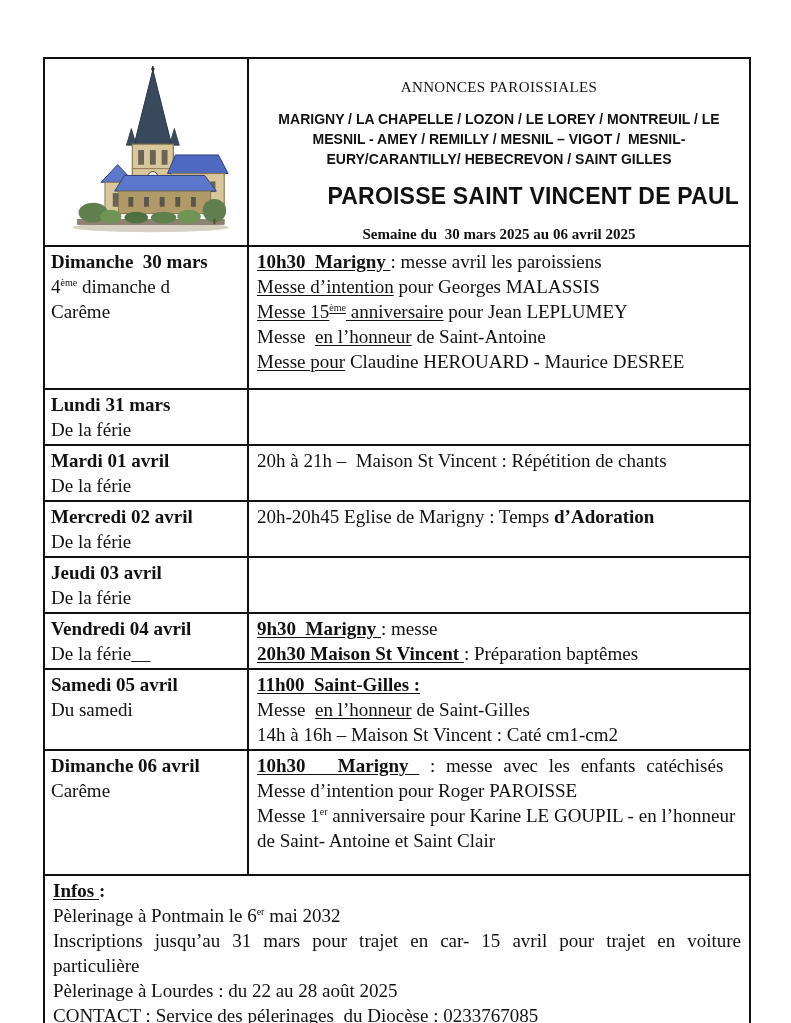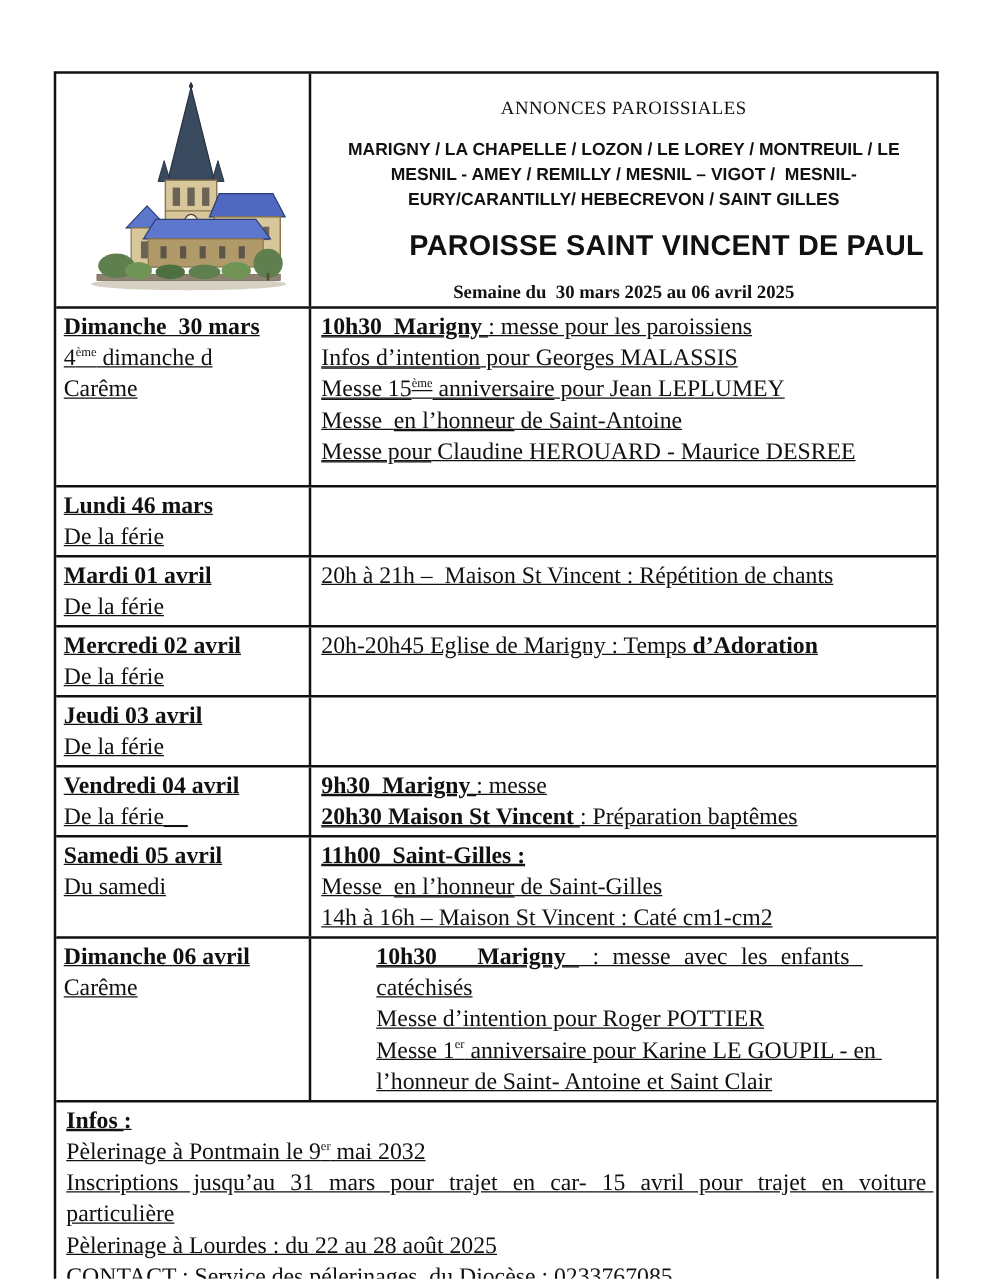--- a/index.html
+++ b/index.html
@@ -25,29 +25,29 @@
   .vline{display:block;white-space:pre-wrap;}
   .parish{margin-top:14px;font:bold 23px "Liberation Sans",sans-serif;letter-spacing:.2px;white-space:pre-wrap;text-align:right;}
   .week{margin-top:16px;font-weight:bold;font-size:15px;white-space:pre-wrap;font-family:"Liberation Serif",serif;}
   
   .trow{display:flex;border-bottom:2px solid #111;box-sizing:border-box;}
   .date-cell{
     width:204px;border-right:2px solid #111;box-sizing:border-box;
     padding:2px 4px 2px 6px;
   }
   .event-cell{flex:1;box-sizing:border-box;padding:2px 6px 2px 8px;}
-  .line{white-space:pre-wrap;font-size:19px;line-height:25px;text-decoration:underline;}
+  .line{white-space:pre-wrap;font-size:19px;line-height:25px;}
   .date-cell .line:first-child{font-weight:bold;}
   .b{font-weight:bold;}
   .u{text-decoration:underline;text-underline-offset:2px;}
   sup{font-size:10px;line-height:0;}
   .r1{min-height:143px;}
   .r2,.r3,.r4,.r5,.r6{min-height:51px;}
   .r7{min-height:75px;}
-  .r8{min-height:125px;gap:44px;}
+  .r8{min-height:125px;}
   .r8 .event-cell .line:first-child{word-spacing:6px;}
   .r8 .event-cell .line:nth-child(4){word-spacing:3px;}
   
   .infos{padding:2px 8px 4px;box-sizing:border-box;min-height:146px;}
   .infos .line:nth-child(3){text-align:justify;word-spacing:1px;}
 </style>
 </head>
 <body>
 
 <div class="page">
@@ -111,30 +111,30 @@
     </div>
 
     <div id="schedule">
         <div class="trow r1">
           <div class="date-cell">
             <div class="line"><span class="b">Dimanche  30 mars</span></div>
             <div class="line"><span>4</span><sup>ème</sup><span> dimanche d</span></div>
             <div class="line"><span>Carême</span></div>
           </div>
           <div class="event-cell">
-            <div class="line"><span class="b u">10h30  Marigny </span><span>: messe pour les paroissiens</span></div>
-            <div class="line"><span class="u">Infos d’intention</span><span> pour Georges MALASSIS</span></div>
+            <div class="line"><span class="b u">10h30  Marigny </span><span>: messe avril les paroissiens</span></div>
+            <div class="line"><span class="u">Messe d’intention</span><span> pour Georges MALASSIS</span></div>
             <div class="line"><span class="u">Messe 15</span><sup class="u">ème</sup><span class="u"> anniversaire</span><span> pour Jean LEPLUMEY</span></div>
             <div class="line"><span>Messe  </span><span class="u">en l’honneur</span><span> de Saint-Antoine</span></div>
             <div class="line"><span class="u">Messe pour</span><span> Claudine HEROUARD - Maurice DESREE</span></div>
           </div>
         </div>
         <div class="trow r2">
           <div class="date-cell">
-            <div class="line"><span class="b">Lundi 46 mars</span></div>
+            <div class="line"><span class="b">Lundi 31 mars</span></div>
             <div class="line"><span>De la férie</span></div>
           </div>
           <div class="event-cell"></div>
         </div>
         <div class="trow r3">
           <div class="date-cell">
             <div class="line"><span class="b">Mardi 01 avril</span></div>
             <div class="line"><span>De la férie</span></div>
           </div>
           <div class="event-cell">
@@ -178,28 +178,28 @@
             <div class="line"><span>14h à 16h – Maison St Vincent : Caté cm1-cm2</span></div>
           </div>
         </div>
         <div class="trow r8">
           <div class="date-cell">
             <div class="line"><span class="b">Dimanche 06 avril</span></div>
             <div class="line"><span>Carême</span></div>
           </div>
           <div class="event-cell">
             <div class="line"><span class="b u">10h30   Marigny </span><span> : messe avec les enfants catéchisés</span></div>
-            <div class="line"><span>Messe d’intention pour Roger POTTIER</span></div>
+            <div class="line"><span>Messe d’intention pour Roger PAROISSE</span></div>
             <div class="line"><span>Messe 1</span><sup>er</sup><span> anniversaire pour Karine LE GOUPIL - en l’honneur de Saint- Antoine et Saint Clair</span></div>
           </div>
         </div>
       </div>
 
     <div id="infos" class="infos">
         <div class="line"><span class="b u">Infos </span><span class="b">:</span></div>
-        <div class="line"><span>Pèlerinage à Pontmain le 9</span><sup>er</sup><span> mai 2032</span></div>
+        <div class="line"><span>Pèlerinage à Pontmain le 6</span><sup>er</sup><span> mai 2032</span></div>
         <div class="line"><span>Inscriptions jusqu’au 31 mars pour trajet en car- 15 avril pour trajet en voiture particulière</span></div>
         <div class="line"><span>Pèlerinage à Lourdes : du 22 au 28 août 2025</span></div>
         <div class="line"><span>CONTACT : Service des pélerinages  du Diocèse : 0233767085</span></div>
       </div>
 
   </div>
 </div>
 
 </body></html>

